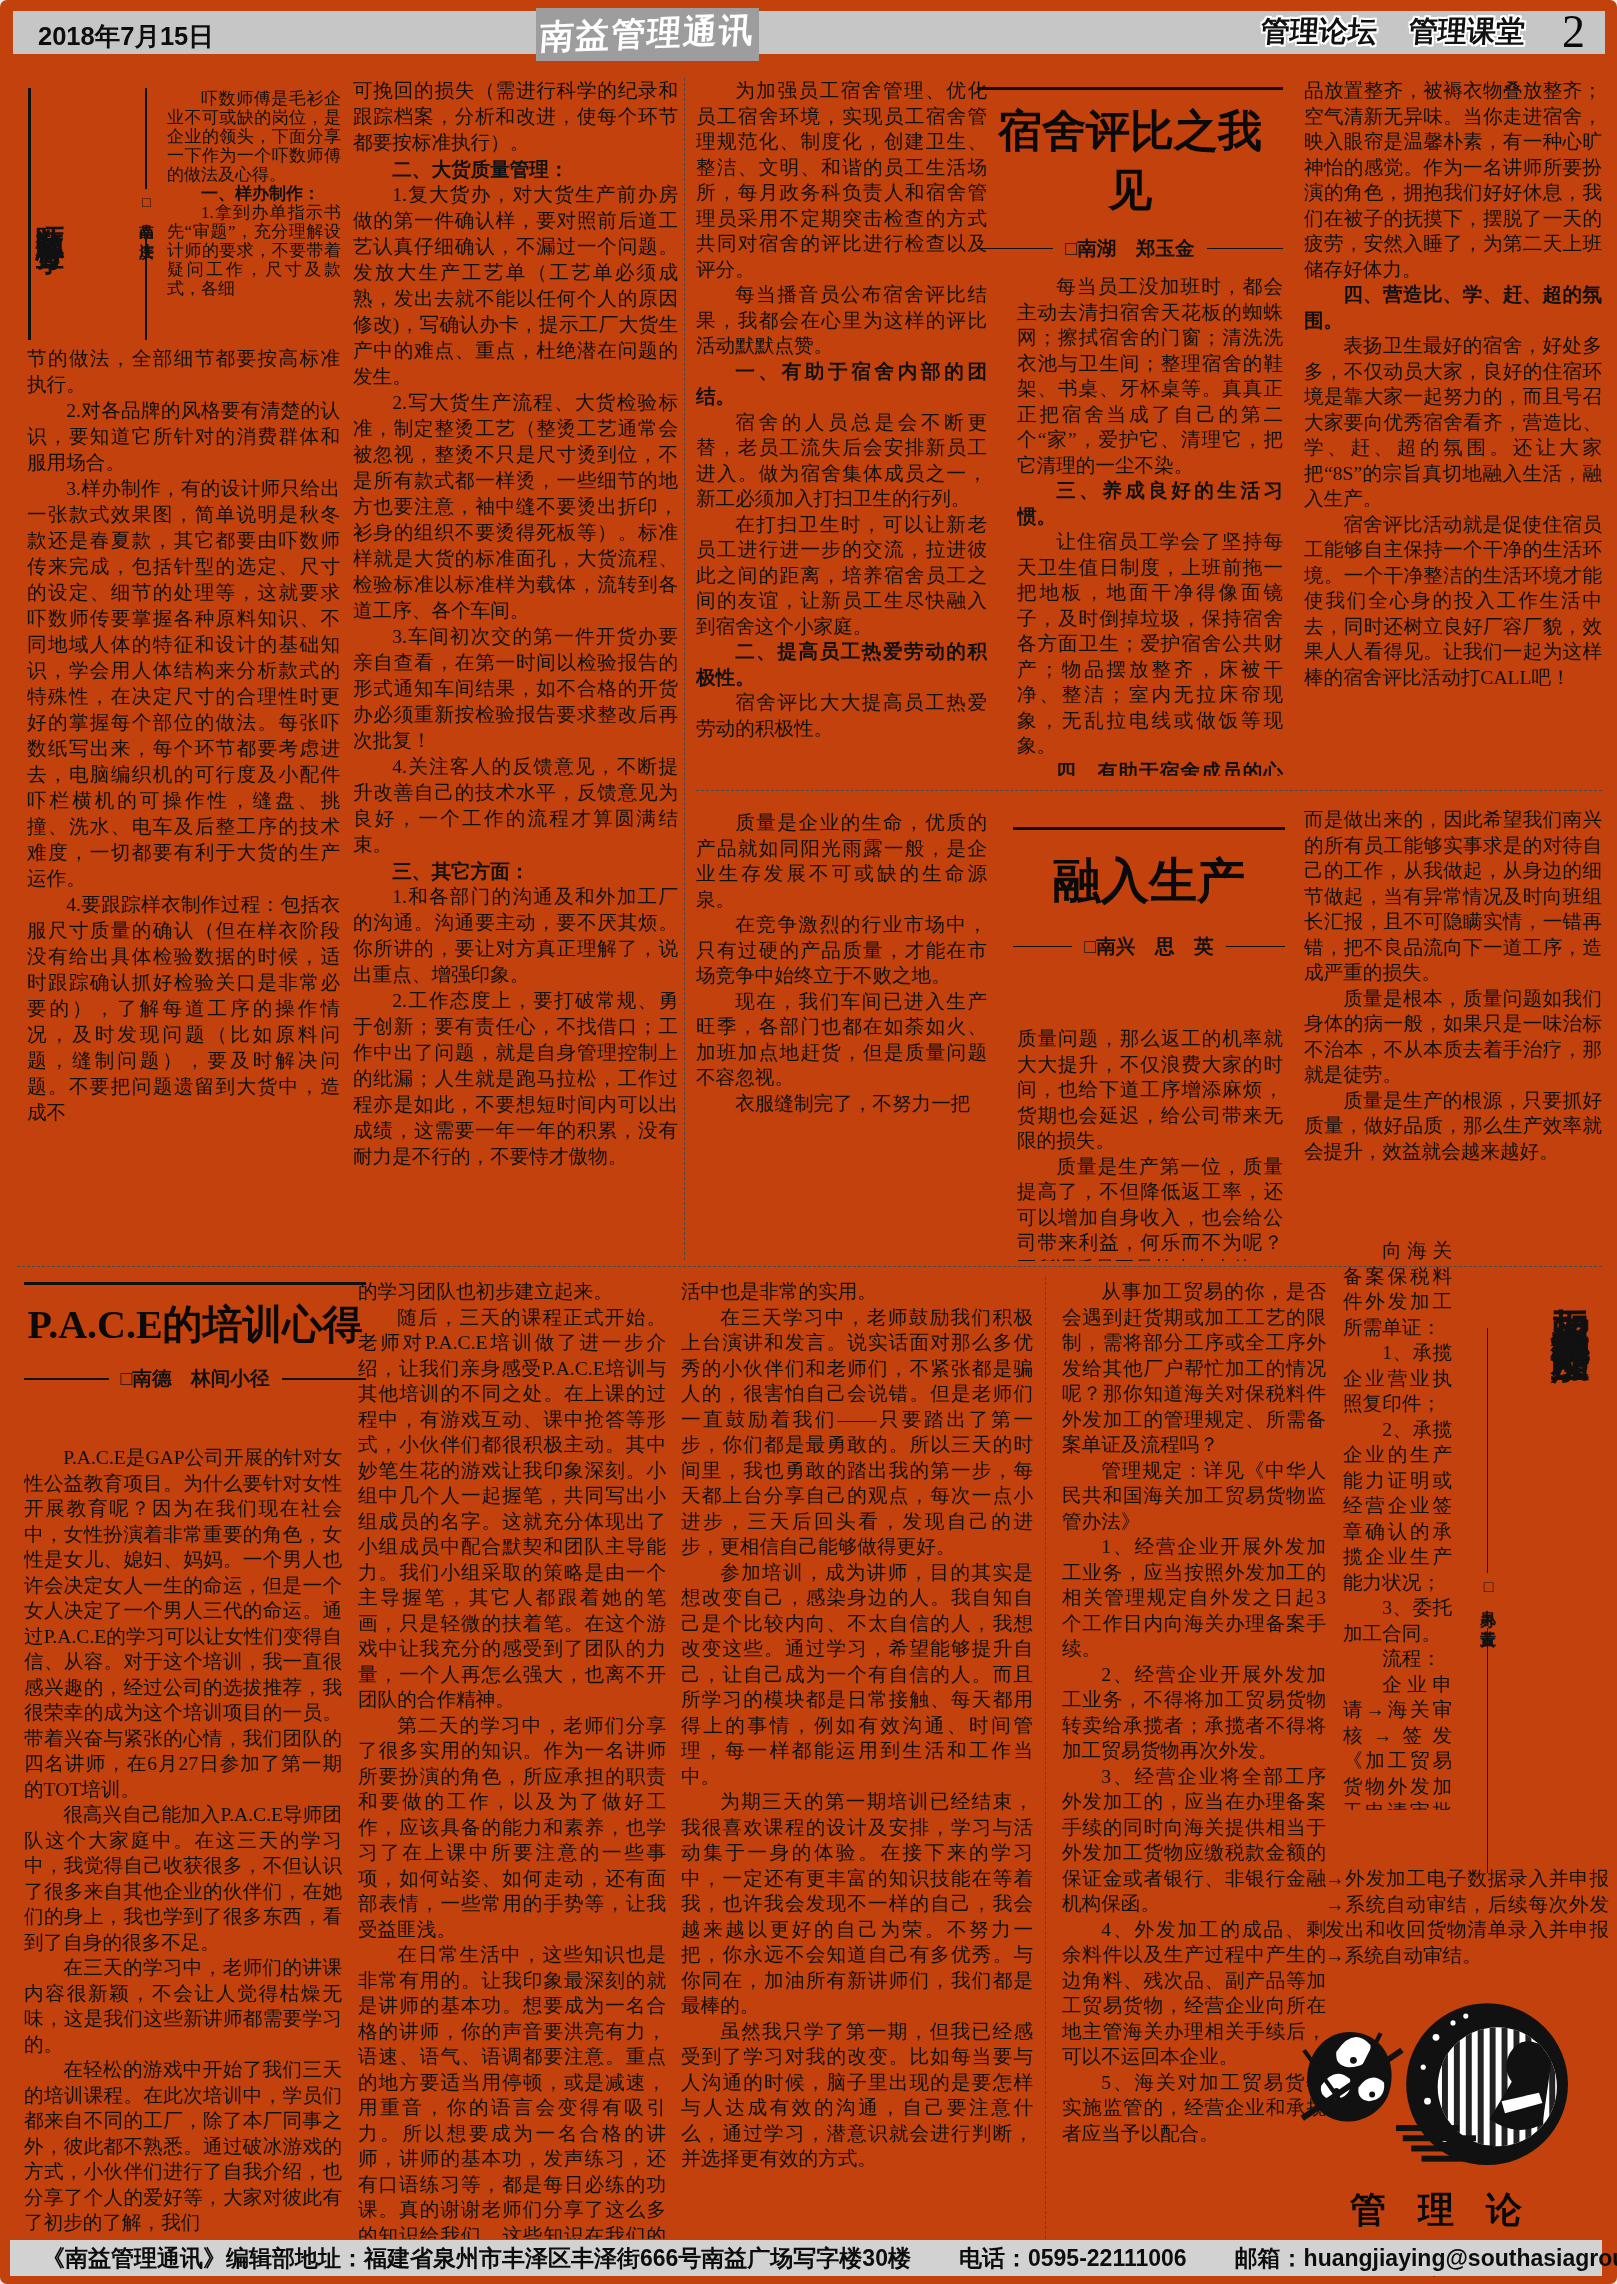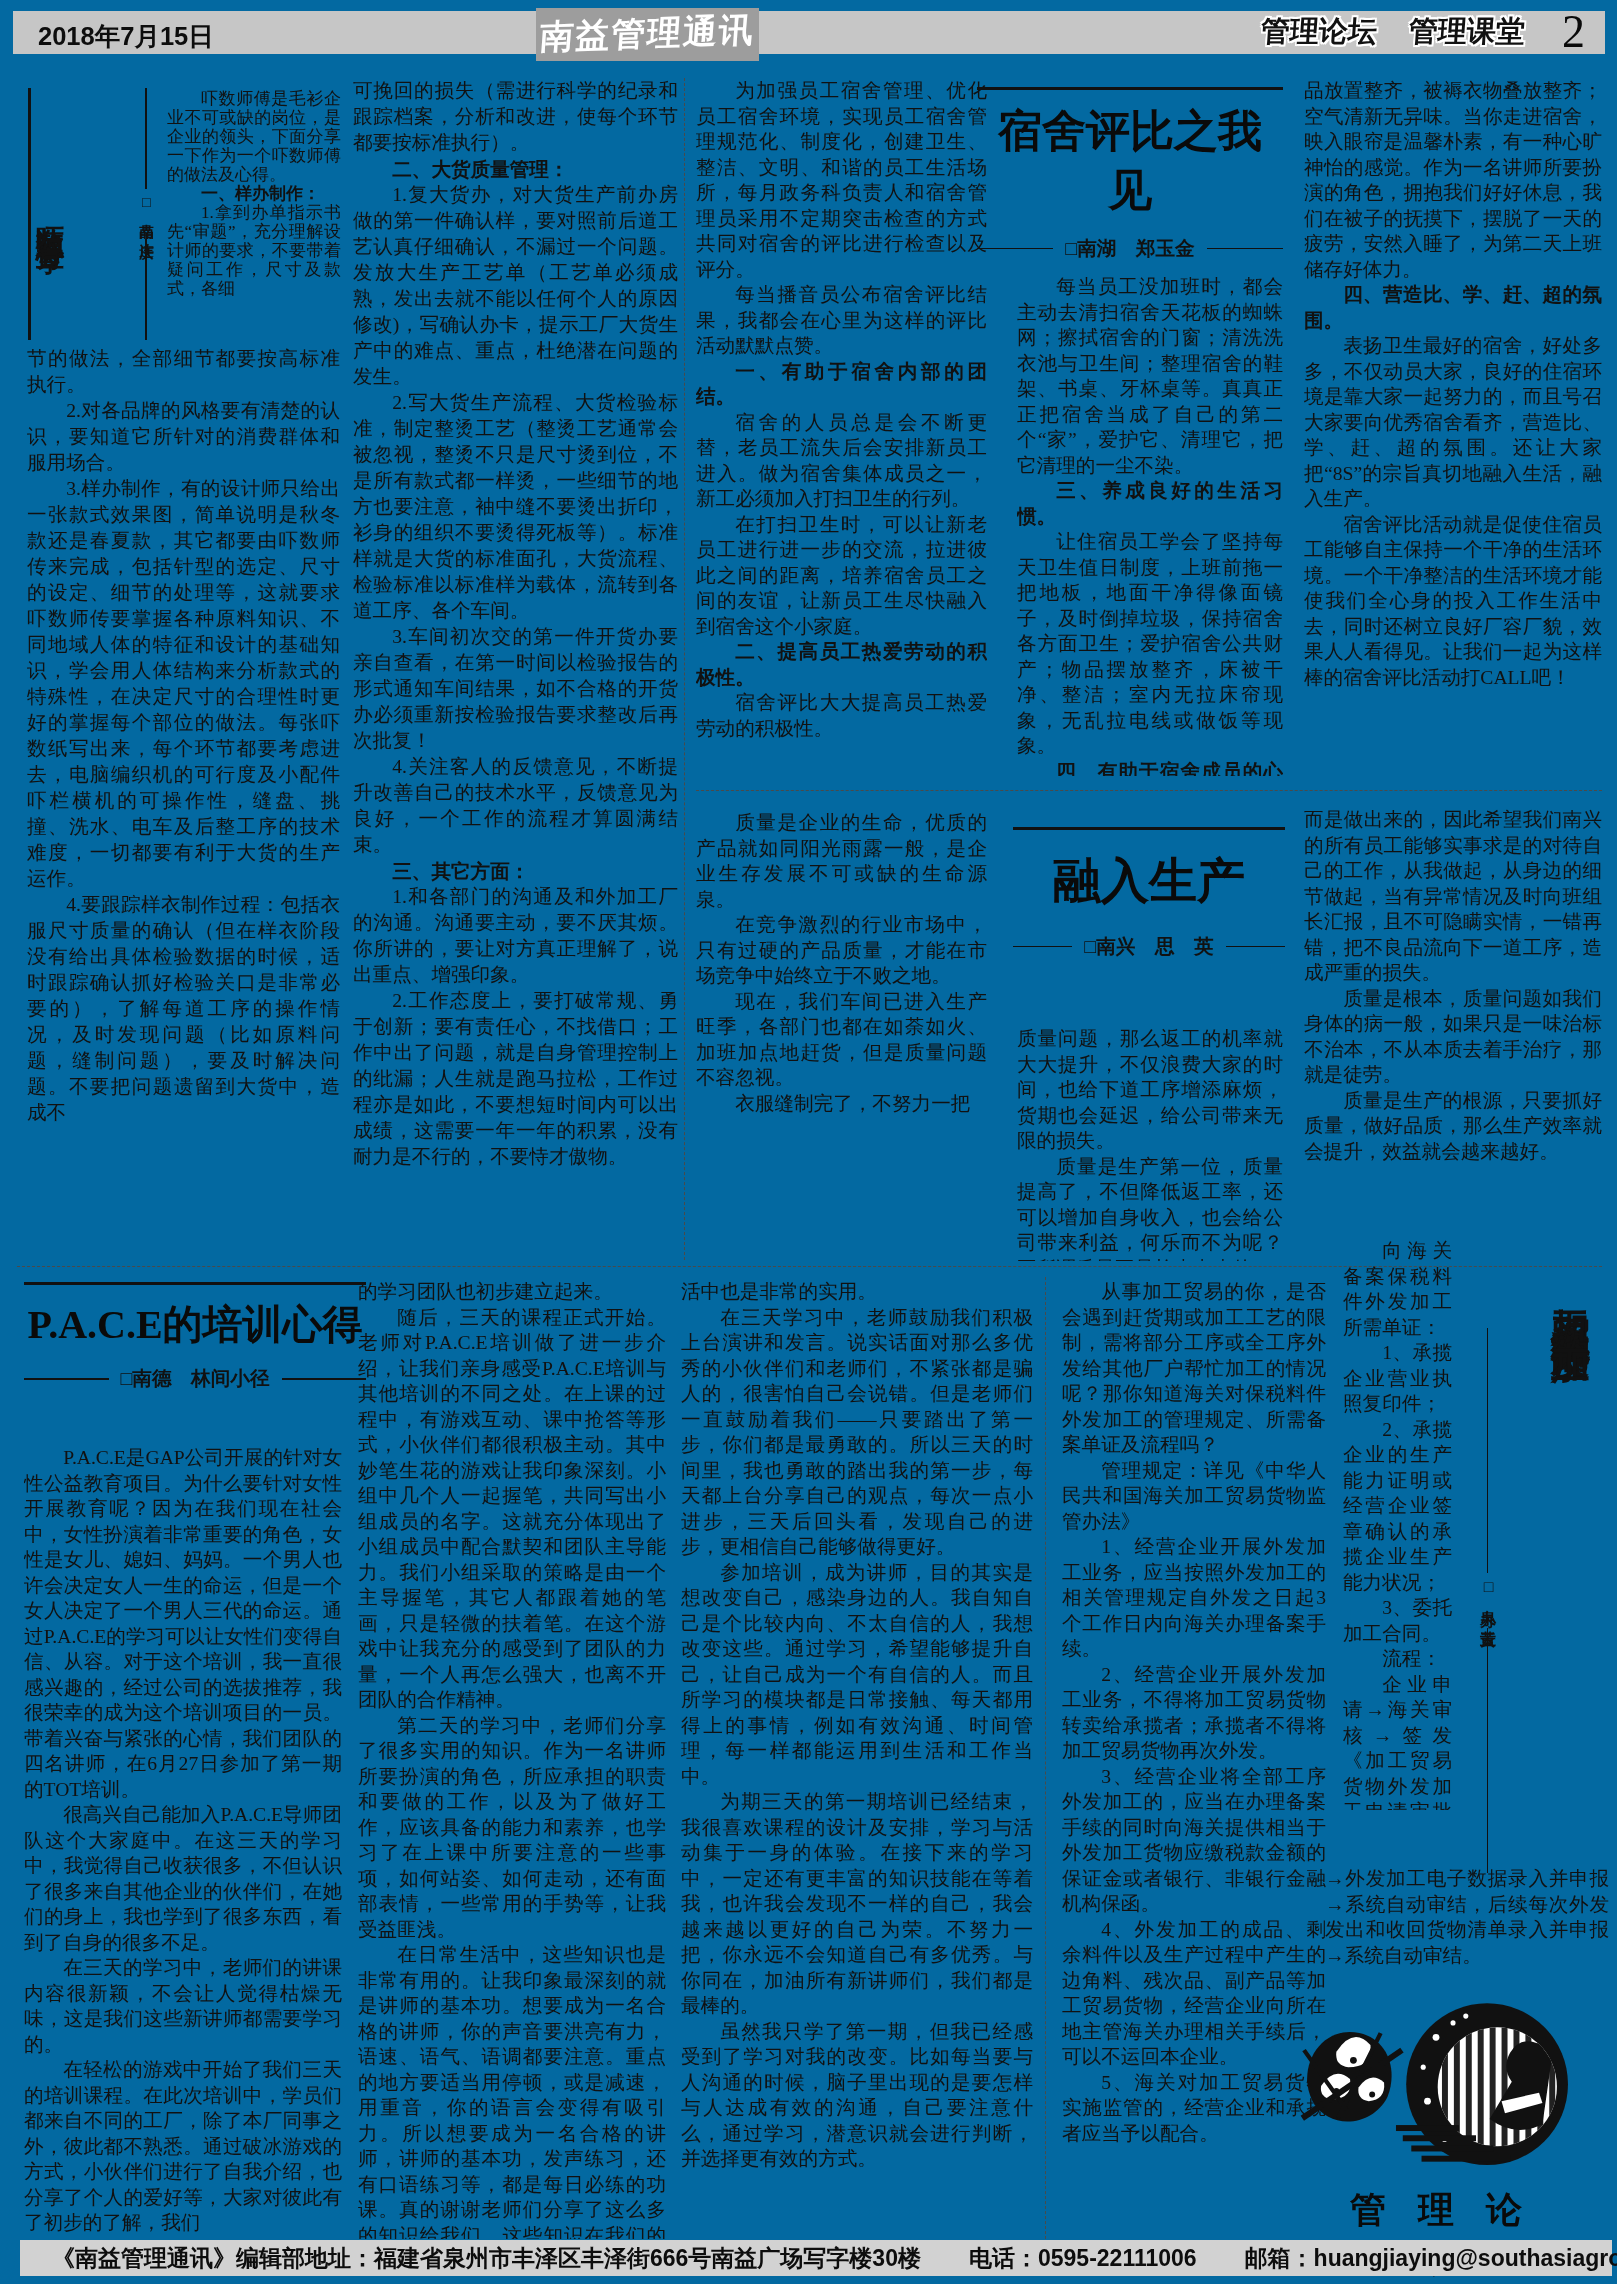--- a/index.html
+++ b/index.html
@@ -1,17 +1,17 @@
 <!DOCTYPE html>
 <html style="font-size:13.6px"><head>
 <meta charset="utf-8">
 <style>
   html,body{margin:0;padding:0;background:#e8e8e8;}
-  .page{position:relative;width:1617px;height:2284px;background:#0369a1;overflow:hidden;
-        font-family:"Liberation Serif","DejaVu Serif",serif;color:#111;}
+  .page{position:relative;width:1617px;height:2284px;background:#c2410c;overflow:hidden;
+        font-family:"Liberation Serif","DejaVu Serif",serif;color:#111;border-radius:7px;}
   
   .hbar{position:absolute;left:12.8px;top:11px;width:1592px;height:43px;background:#c6c6c6;}
   .hdate{position:absolute;left:38px;top:19px;font-family:"Liberation Sans",sans-serif;
          font-weight:bold;font-size:25.5px;color:#0d0d0d;}
   .hbox{position:absolute;left:536px;top:7.7px;width:223px;height:53px;background:#9d9d9d;
         display:flex;align-items:center;justify-content:center;}
   .hbox span{color:#fff;font-weight:bold;font-size:34px;letter-spacing:1.7px;transform:skewX(-6deg) rotate(-2deg);}
   .hsections{position:absolute;right:32px;top:8.5px;height:46px;display:flex;align-items:center;gap:32px;}
   .hsec{font-size:29px;font-weight:bold;color:#111;
         text-shadow:-1.7px -1.7px 0 #fff,1.7px -1.7px 0 #fff,-1.7px 1.7px 0 #fff,1.7px 1.7px 0 #fff,0 1.7px 0 #fff,0 -1.7px 0 #fff,1.7px 0 0 #fff,-1.7px 0 0 #fff;
@@ -44,21 +44,21 @@
   .btblock{left:1532px;top:1277px;width:78px;height:596px;display:flex;justify-content:center;}
   .btitlev{font-size:39px;font-weight:bold;letter-spacing:3.4px;line-height:1;}
   .bauth{left:1468px;top:1328px;width:39px;height:545px;display:flex;flex-direction:column;align-items:center;position:absolute;}
   .bauth .seg{width:1.7px;background:#111;flex:1;}
   .bauth .vauth{font-size:16px;}
   
   .logo{position:absolute;left:1287px;top:1999px;width:298px;height:184px;}
   .logocap{position:absolute;left:1287px;top:2186px;width:298px;text-align:center;
            font-family:"Liberation Sans",sans-serif;font-weight:bold;font-size:36px;letter-spacing:32px;text-indent:32px;color:#0a0a0a;}
   
-  .fbar{position:absolute;left:20px;top:2240px;width:1592px;height:36px;background:#d2d2d2;
+  .fbar{position:absolute;left:10px;top:2240px;width:1592px;height:36px;background:#d2d2d2;
         display:flex;align-items:center;gap:48px;padding-left:32px;box-sizing:border-box;
         font-family:"Liberation Sans","DejaVu Sans",sans-serif;font-weight:bold;font-size:23px;color:#0d0d0d;white-space:nowrap;}
 </style>
 </head>
 <body>
 
 <div class="page">
 
   <div class="hbar"></div>
   <div class="hdate">2018年7月15日</div>

